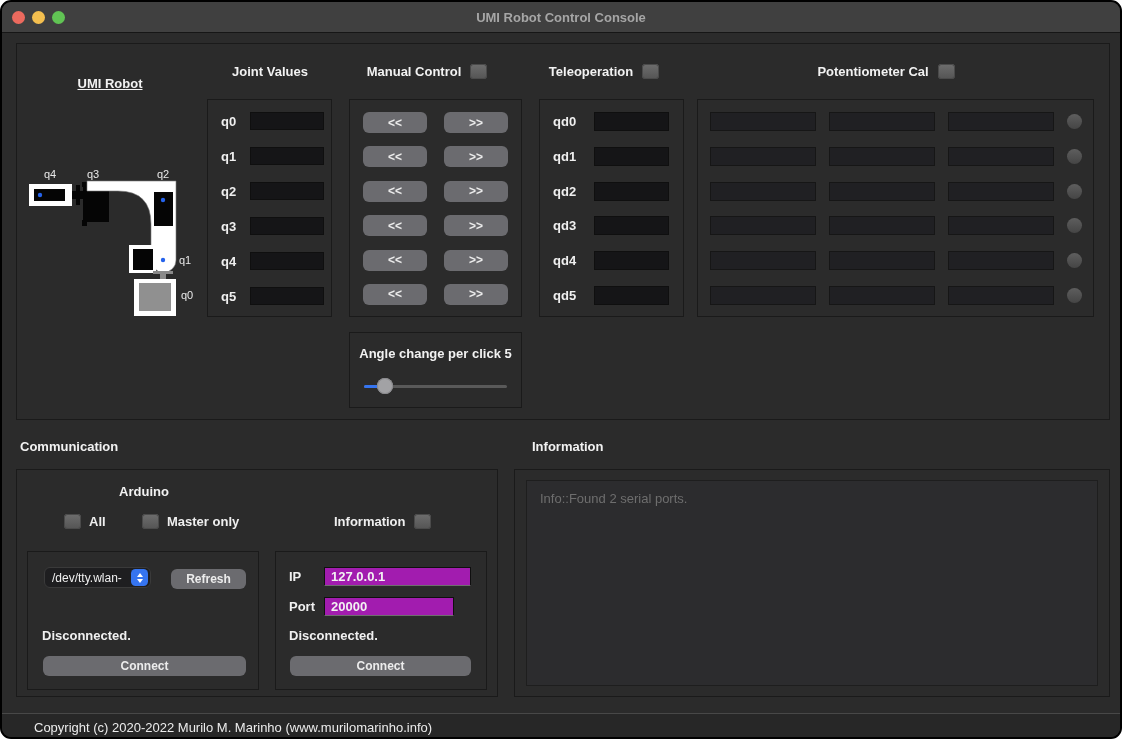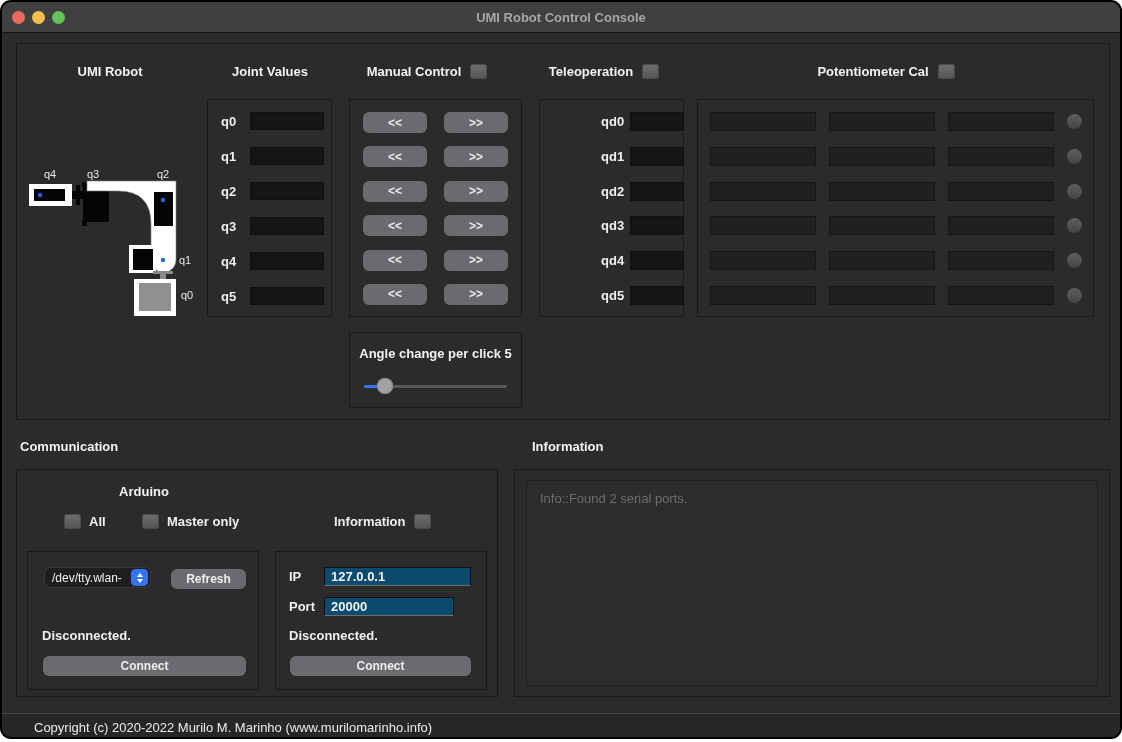--- a/index.html
+++ b/index.html
@@ -48,21 +48,21 @@
 
   
   .mc-box { left:347px; top:97px; width:173px; height:218px; }
   .mc-rows { left:347px; top:97px; width:173px; height:218px; }
   .mc-rows .jrow { justify-content:center; gap:17px; }
   .mc-btn { width:64px; height:21px; }
 
   
   .tel-box { left:537px; top:97px; width:145px; height:218px; }
   .tel-rows { left:537px; top:97px; width:145px; height:218px; }
-  .tel-rows .jrow { padding-left:14px;margin-left:48px; }
+  .tel-rows .jrow { padding-left:14px; }
   .tel-rows .lbl { width:41px; }
   .tel-field { width:75px; height:19px; }
 
   
   .pot-box { left:695px; top:97px; width:397px; height:218px; }
   .pot-rows { left:695px; top:97px; width:397px; height:218px; }
   .pot-rows .jrow { padding:0 12px 0 13px; gap:13px; }
   .pot-field { width:106px; height:19px; background:#202023; border:1px solid #161616; }
   .led { width:15px; height:15px; border-radius:50%; margin-left:auto;
          background:linear-gradient(180deg,#5e5e5e,#454545); }
@@ -93,21 +93,21 @@
   .combo-text { font-size:12px; color:#f0f0f0; padding-left:7px; white-space:nowrap;
                 overflow:hidden; flex:1; }
   .stepper { width:17px; height:17px; margin-right:2px; border-radius:4.5px; background:#3574f0;
              display:flex; flex-direction:column; align-items:center; justify-content:center; gap:2px; flex:0 0 auto; }
   .tri-up { width:0; height:0; border-left:3.5px solid transparent; border-right:3.5px solid transparent;
             border-bottom:4px solid #fff; }
   .tri-down { width:0; height:0; border-left:3.5px solid transparent; border-right:3.5px solid transparent;
               border-top:4px solid #fff; }
 
   .status-text { position:absolute; font-size:13px; font-weight:bold; color:#f0f0f0; }
-  .input { position:absolute; background:#0c4a6e; border:1px solid #0f0f0f;
+  .input { position:absolute; background:#a21caf; border:1px solid #0f0f0f;
            border-bottom:1px solid #6f6f6f; color:#f2f2f2; font-size:13px; font-weight:bold;
            padding:0 6px; display:flex; align-items:center; }
 
   
   .info-box { left:512px; top:467px; width:596px; height:228px; }
   .info-area { position:absolute; left:524px; top:478px; width:572px; height:206px;
                background:#2c2c2e; border:1px solid #1e1e1e; padding:10px 13px;
                font-size:13px; color:#6e6e6e; overflow:auto; }
 
   
@@ -128,21 +128,21 @@
     <div class="traffic">
       <div class="tl" style="background:#ec6a5e"></div>
       <div class="tl" style="background:#f4bf4f"></div>
       <div class="tl" style="background:#61c454"></div>
     </div>
     <div class="titlebar-title">UMI Robot Control Console</div>
   </div>
 
   <div class="groupbox top-panel"></div>
 
-  <div class="hdr" style="left:40px; top:59px; width:136px;">
+  <div class="hdr" style="left:40px; top:71px; width:136px;text-decoration:underline;">
     <span>UMI Robot</span>
   </div>
   <div class="hdr" style="left:205px; top:59px; width:126px;">
     <span>Joint Values</span>
   </div>
   <div class="hdr" style="left:352px; top:59px; width:146px;">
     <span>Manual Control</span>
     <span class="checkbox"></span>
   </div>
   <div class="hdr" style="left:546px; top:59px; width:112px;">

